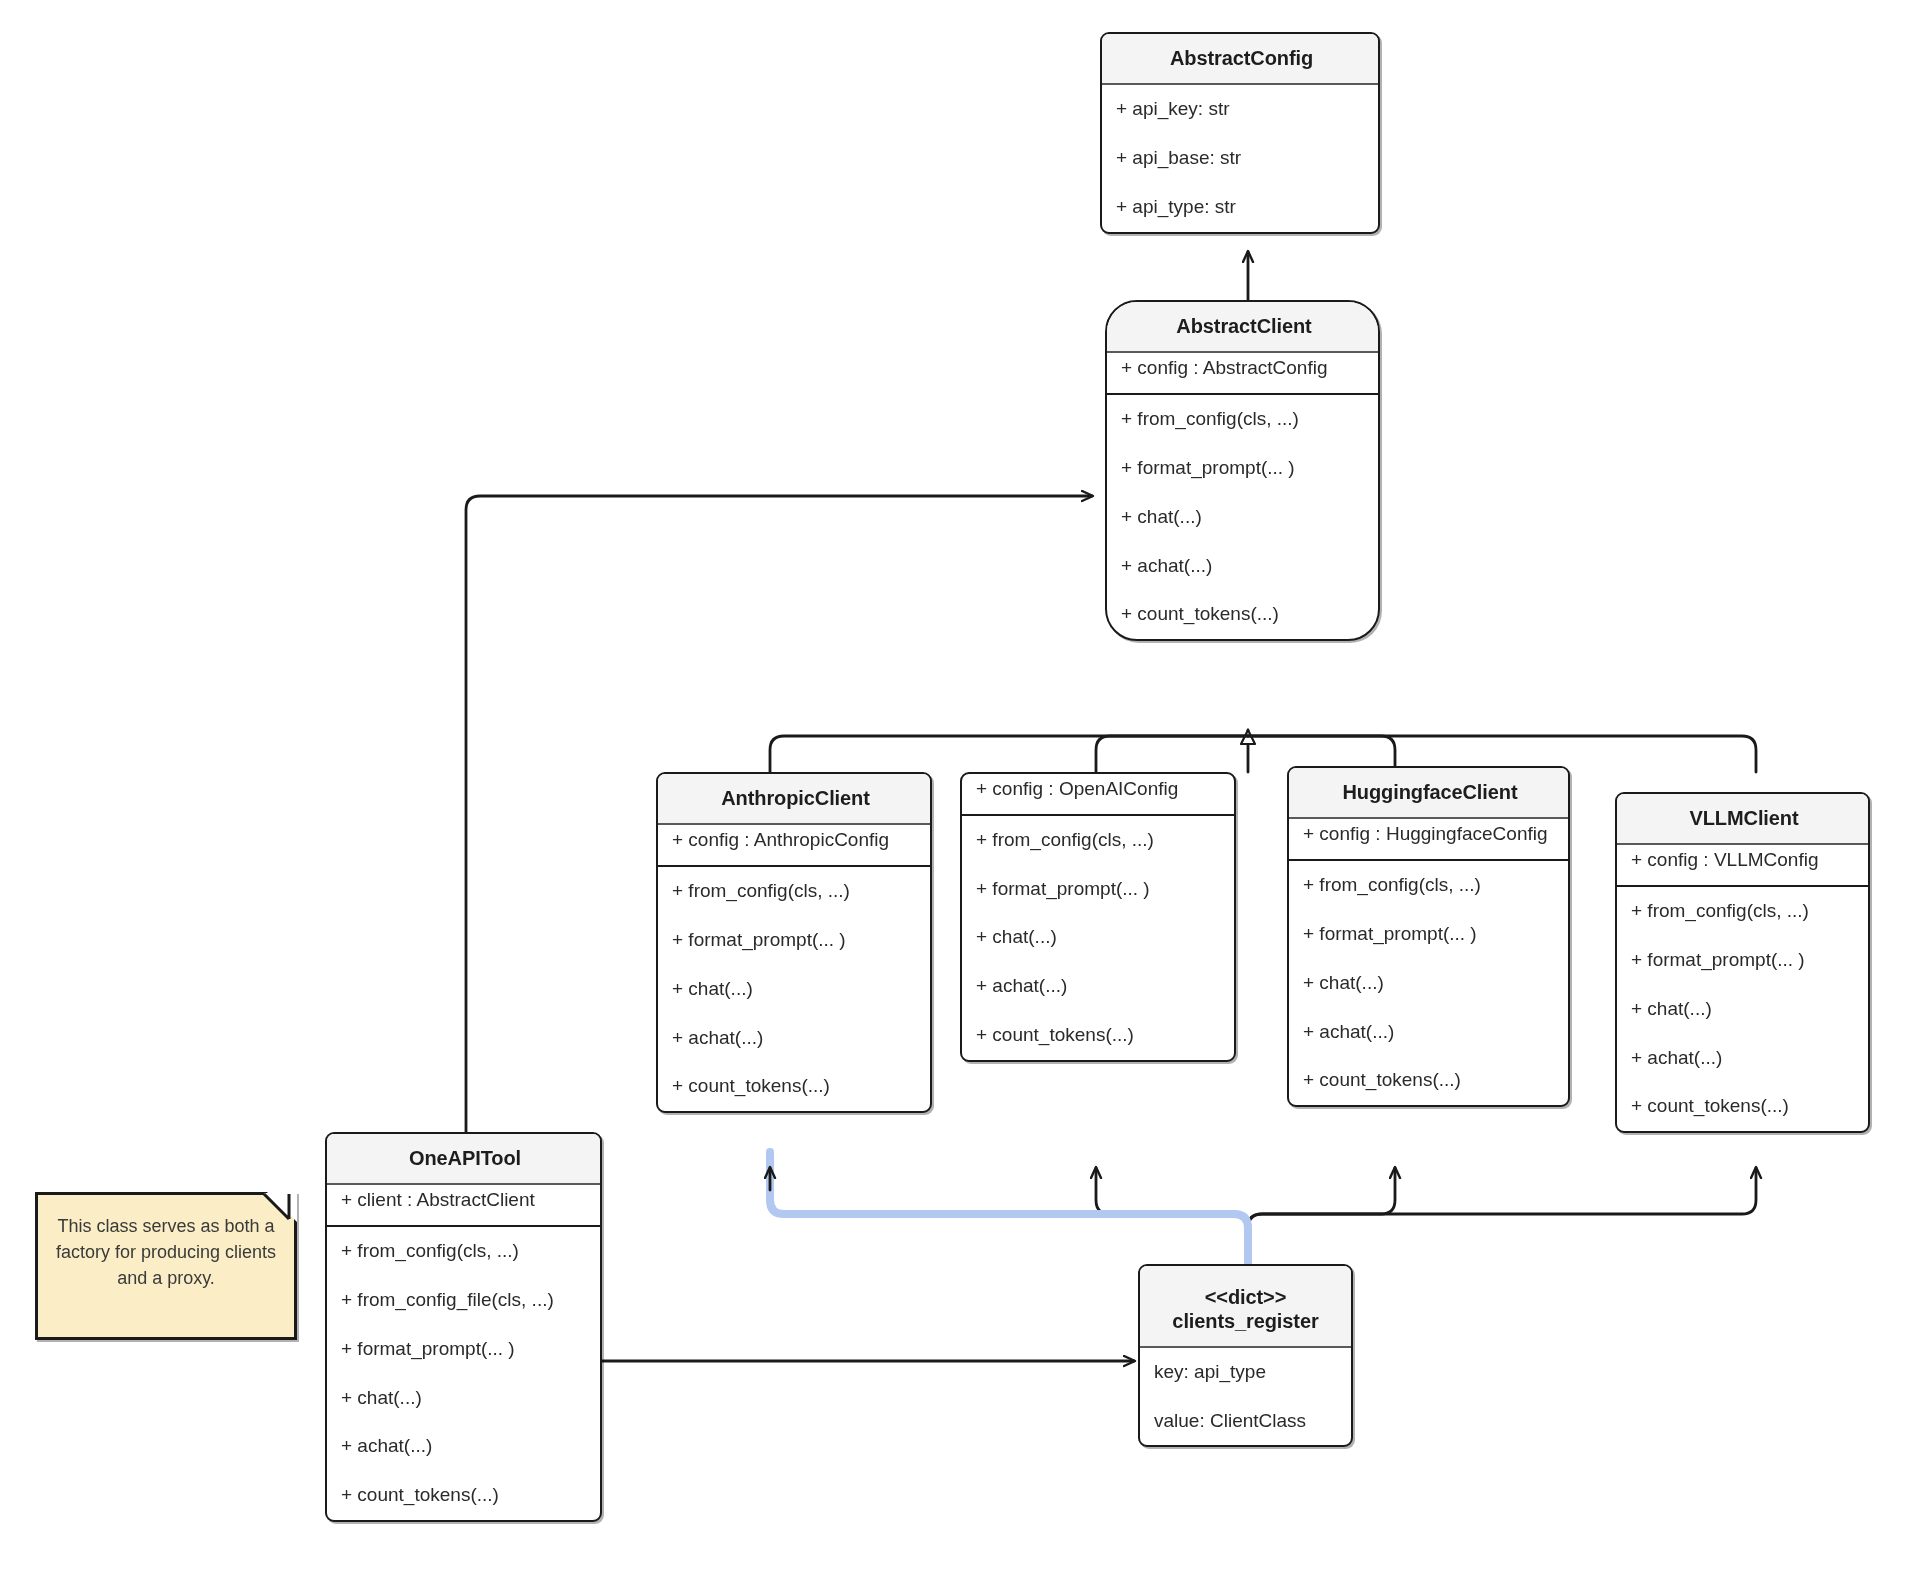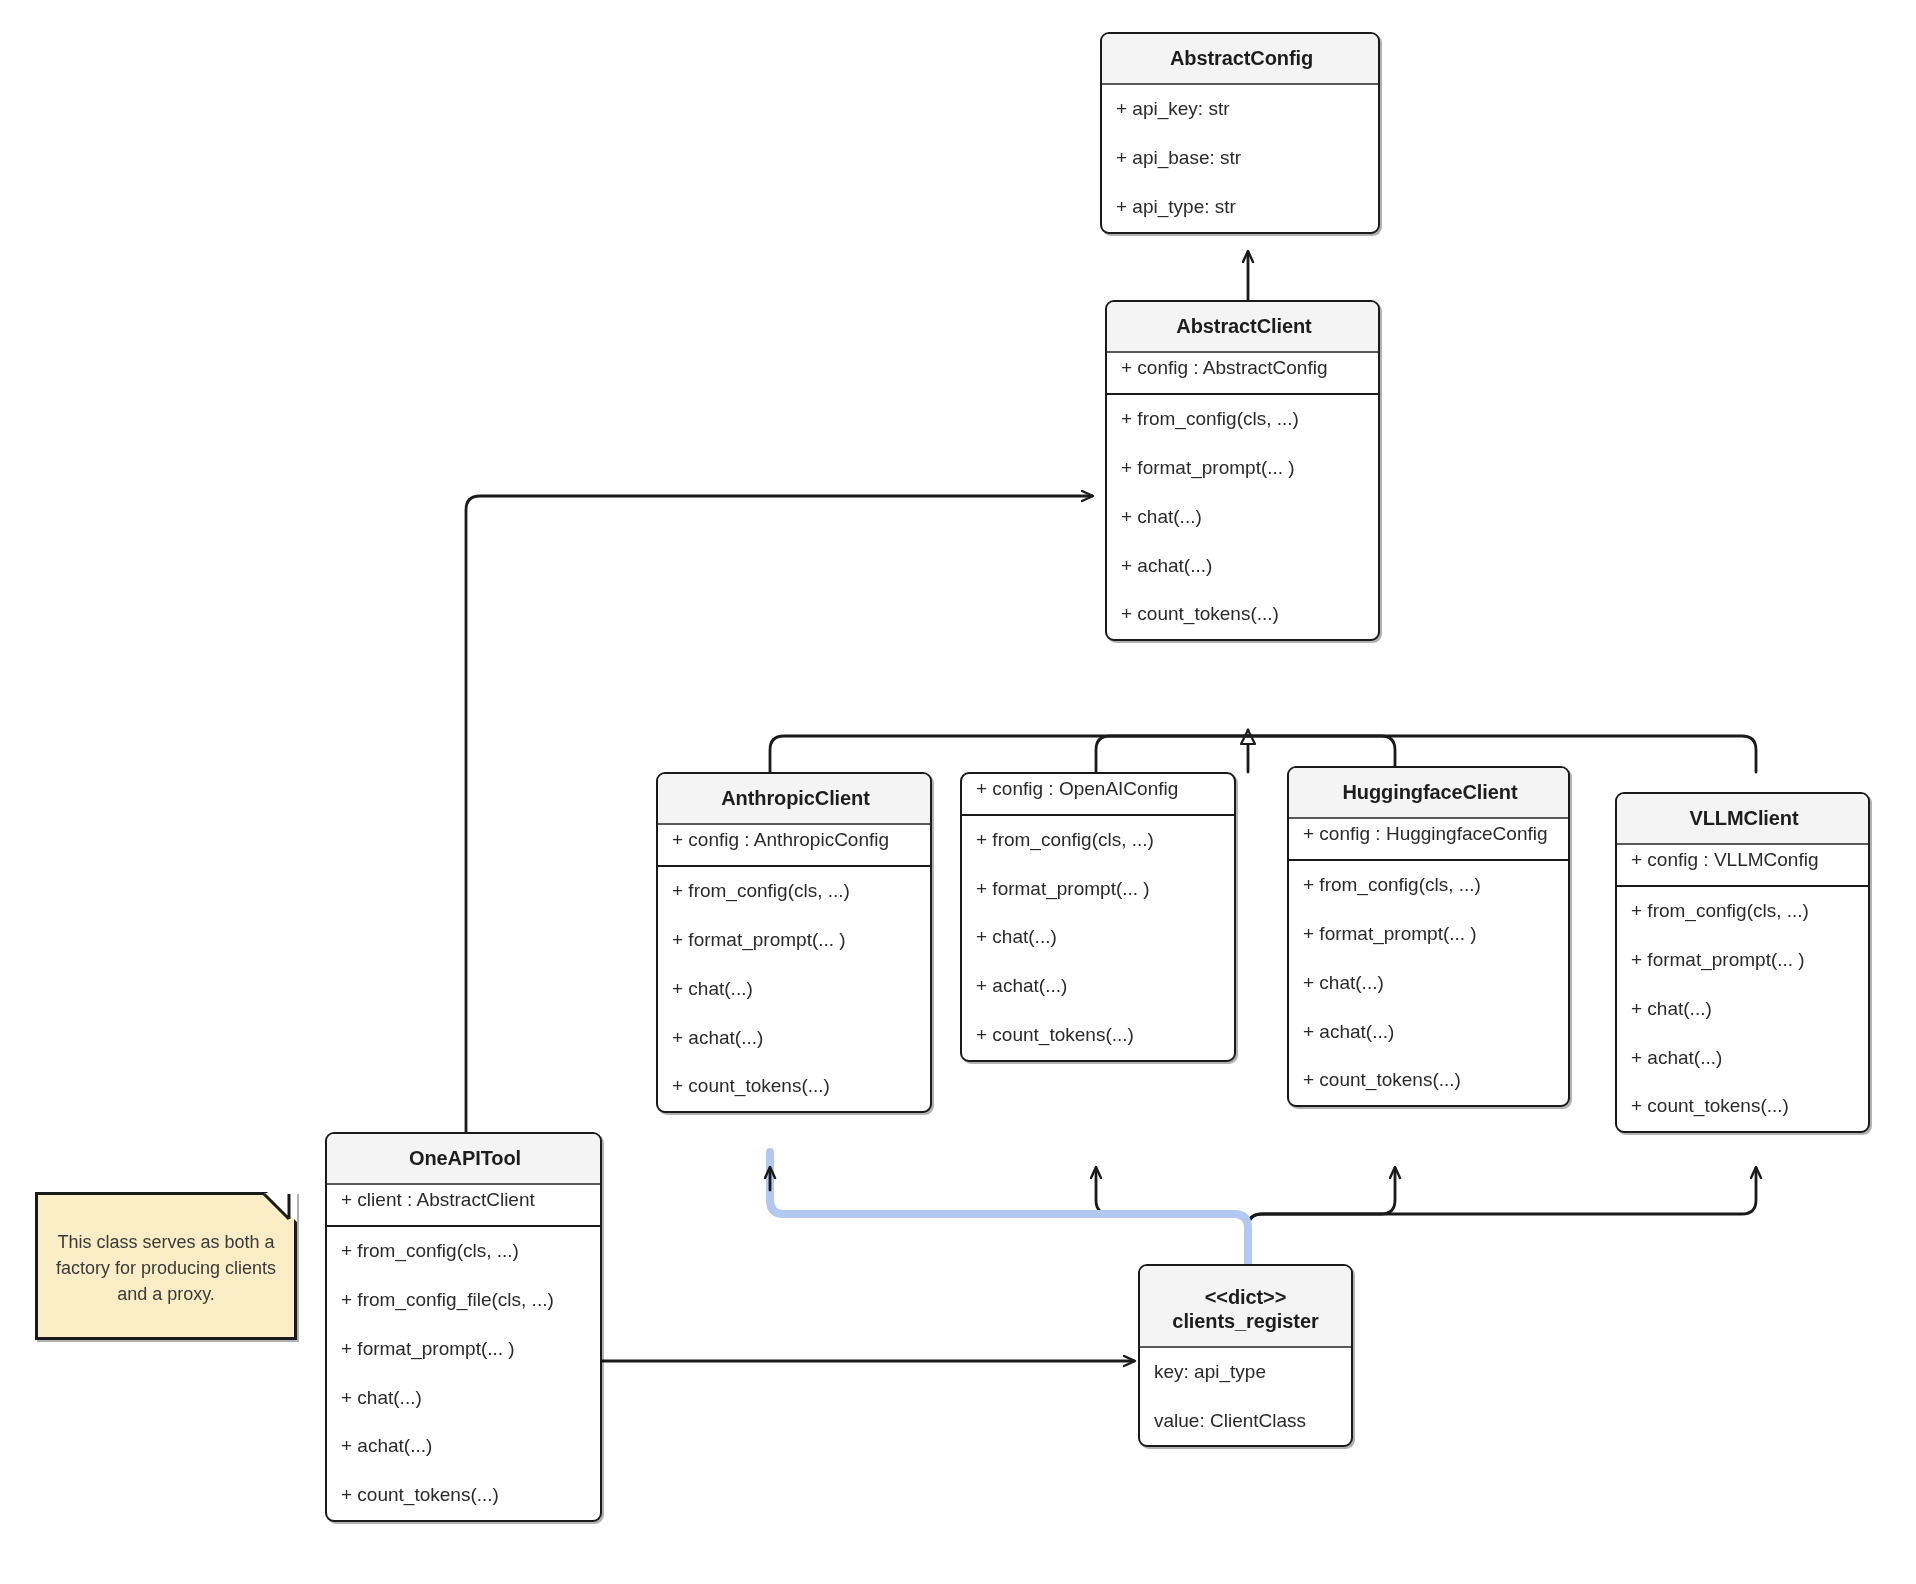--- a/index.html
+++ b/index.html
@@ -71,21 +71,20 @@
     box-sizing: border-box;
     background: #fbeec6;
     border: 3px solid #1a1a1a;
     box-shadow: 2px 2px 0 rgba(0,0,0,0.30);
     font-size: 18px;
     color: #3a3a3a;
     text-align: center;
     line-height: 1.45;
     padding: 18px 14px 14px 14px;
     display: flex;
-    align-items: center;
     justify-content: center;
   }
   .note .fold {
     position: absolute;
     top: -3px;
     right: -3px;
     width: 0;
     height: 0;
     border-left: 30px solid transparent;
     border-top: 30px solid #ffffff;
@@ -149,21 +148,21 @@
 
   <div class="uml-box" style="left:1100px; top:32px; width:280px;">
     <div class="uml-header">AbstractConfig</div>
     <div class="uml-ops">
       <div class="uml-row">+ api_key: str</div>
       <div class="uml-row">+ api_base: str</div>
       <div class="uml-row">+ api_type: str</div>
     </div>
   </div>
 
-  <div class="uml-box" style="left:1105px; top:300px; width:275px;">
+  <div class="uml-box" style="left:1105px; top:300px; width:275px;border-radius:32px;">
     <div class="uml-header">AbstractClient</div>
     <div class="uml-attrs">
       <div class="uml-row">+ config : AbstractConfig</div>
     </div>
     <div class="uml-ops">
       <div class="uml-row">+ from_config(cls, ...)</div>
       <div class="uml-row">+ format_prompt(... )</div>
       <div class="uml-row">+ chat(...)</div>
       <div class="uml-row">+ achat(...)</div>
       <div class="uml-row">+ count_tokens(...)</div>

